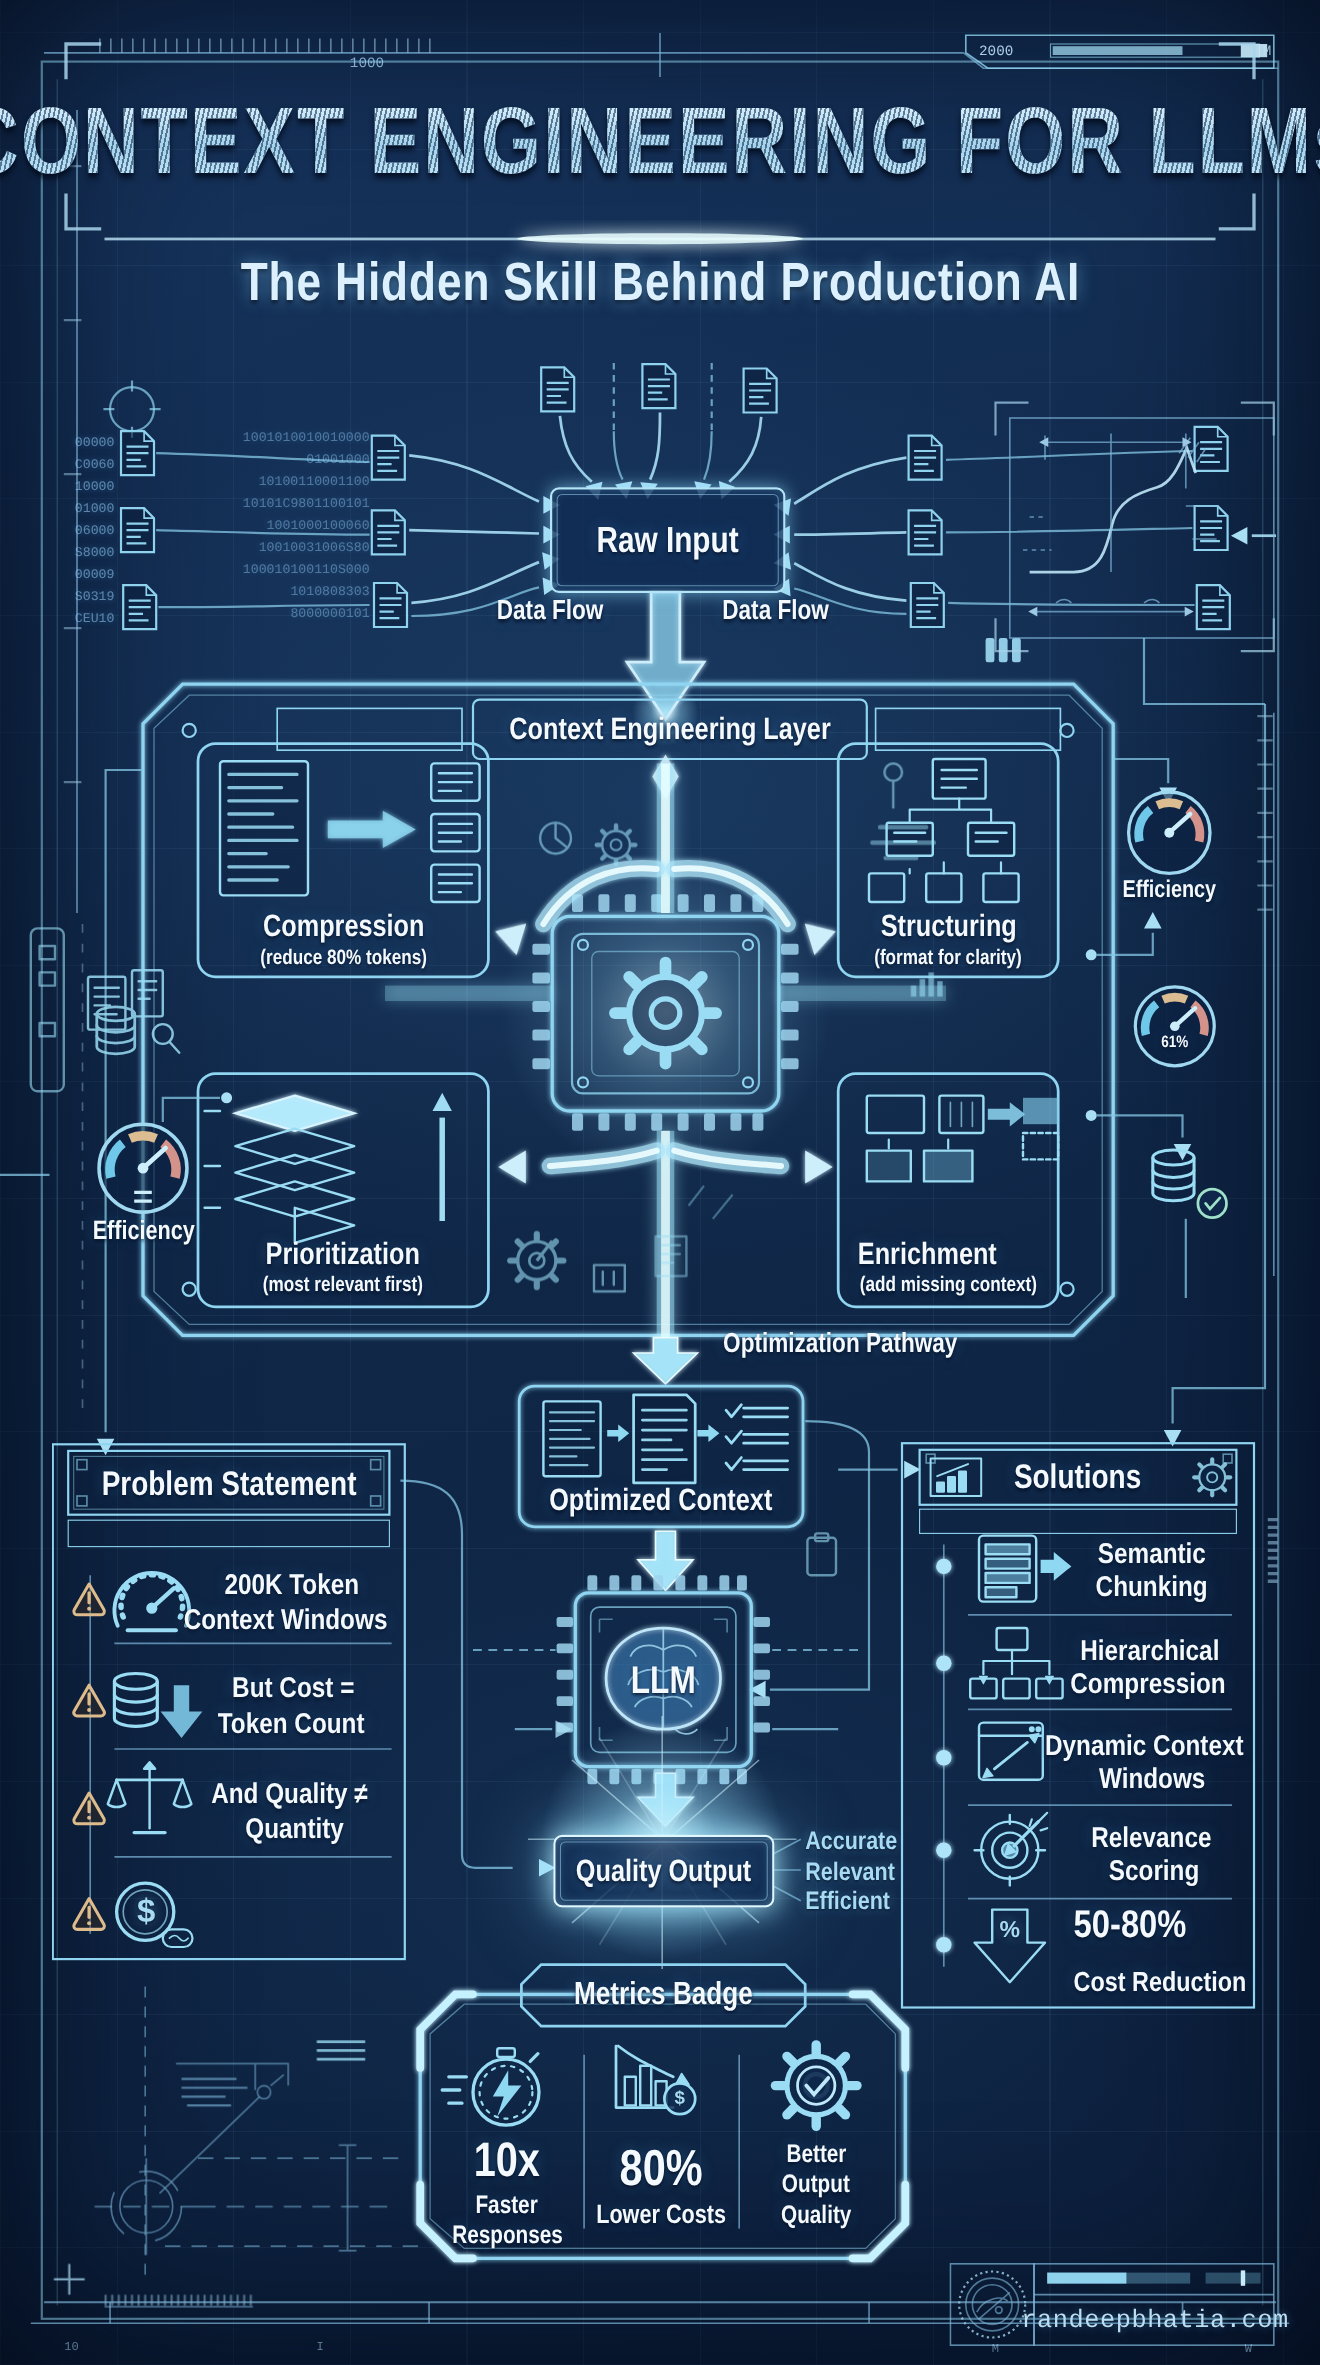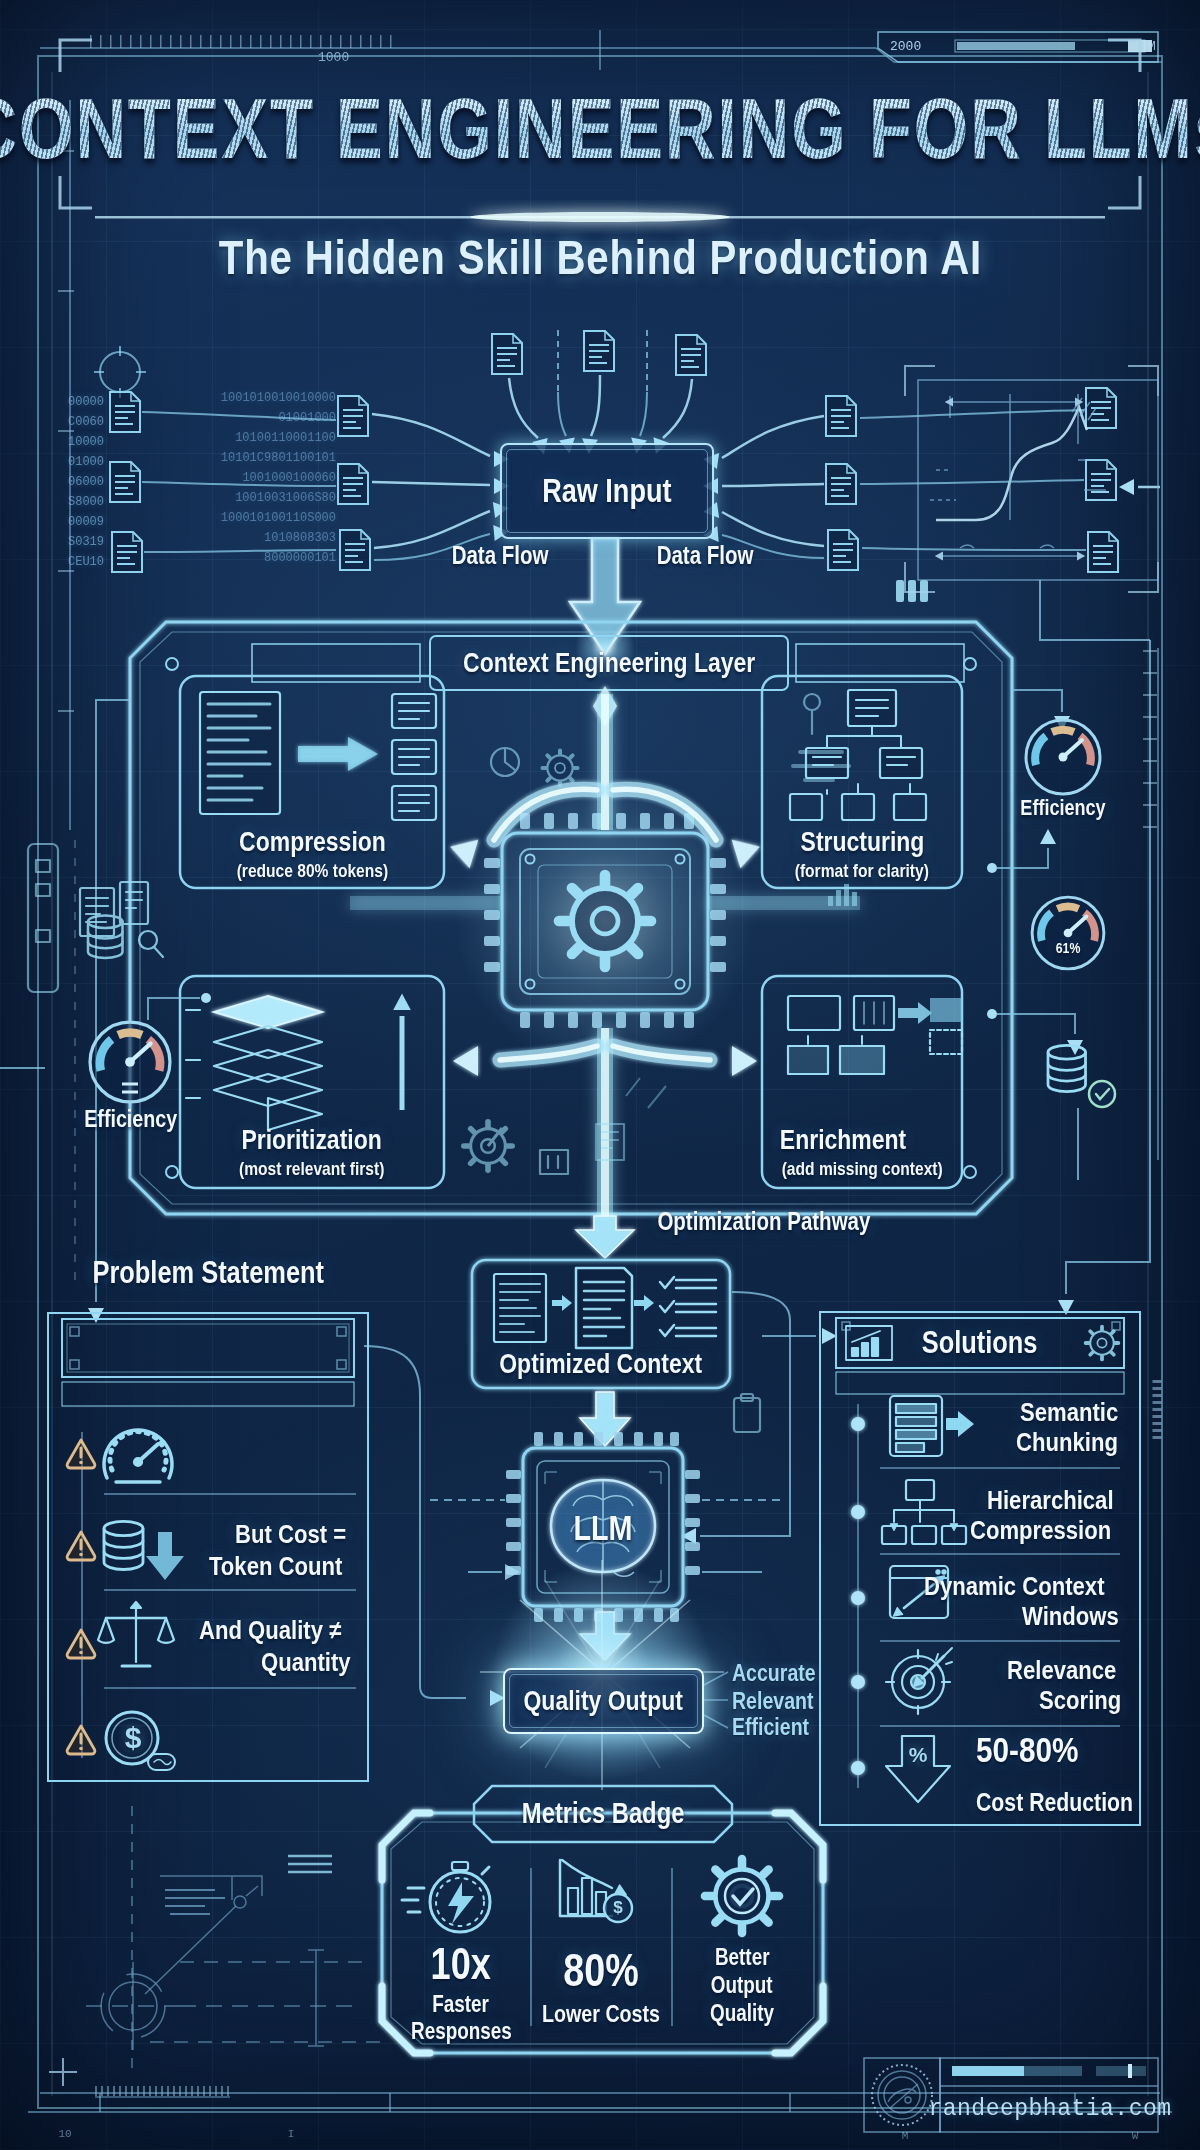--- a/index.html
+++ b/index.html
@@ -10,21 +10,21 @@
       radial-gradient(1000px 700px at 50% 34%, rgba(70,135,195,.16), transparent 62%),
       radial-gradient(900px 600px at 50% 80%, rgba(60,125,185,.12), transparent 60%),
       repeating-linear-gradient(0deg, rgba(130,180,230,.075) 0 1px, transparent 1px 106px),
       repeating-linear-gradient(90deg, rgba(130,180,230,.075) 0 1px, transparent 1px 106px),
       linear-gradient(160deg,#17355f 0%, #102849 45%, #0c1f3c 100%);
     box-shadow:inset 0 0 200px rgba(2,8,22,.95);
   }
   .abs{position:absolute;}
   .ctr{display:flex;align-items:center;justify-content:center;text-align:center;}
   .col{flex-direction:column;}
-  .left{align-items:flex-end;text-align:left;}
+  .left{align-items:center;text-align:left;}
   .w{font-weight:700;color:#f4f9fd;text-shadow:0 2px 4px rgba(0,10,30,.8),0 0 14px rgba(70,150,210,.35);}
   .cy{color:#a7dbf3;font-weight:700;text-shadow:0 1px 3px rgba(0,10,30,.8),0 0 10px rgba(110,200,245,.45);}
   .cx{transform:scaleX(.82);transform-origin:50% 50%;white-space:nowrap;display:inline-block;}
   .cxl{transform:scaleX(.85);transform-origin:0 50%;white-space:nowrap;display:inline-block;}
   .mono{font-family:"Liberation Mono",monospace;}
   .bin{font-family:"Liberation Mono",monospace;font-size:12px;line-height:20px;color:rgba(150,205,245,.55);white-space:pre-line;text-shadow:0 0 6px rgba(90,170,230,.35);}
   .title{
     font-size:86px;font-weight:700;letter-spacing:2px;color:#bfe0f2;
     filter:drop-shadow(0 4px 3px rgba(0,8,25,.85));
   }
@@ -797,23 +797,27 @@
     </div>
 
 <div class="abs glowBox ctr" style="left:503px;top:1668px;width:197px;height:62px;border-color:#ddf7ff;box-shadow:0 0 26px rgba(170,235,255,.95),0 0 70px rgba(130,215,250,.55), inset 0 0 12px rgba(150,220,250,.4)">
   <div class="innerLine"></div>
   <span class="w cx" style="font-size:28px">Quality Output</span>
 </div>
 <div class="abs cy" style="left:732px;top:1660px;width:130px;font-size:23px"><span class="cxl">Accurate</span></div>
 <div class="abs cy" style="left:732px;top:1688px;width:130px;font-size:23px"><span class="cxl">Relevant</span></div>
 <div class="abs cy" style="left:732px;top:1714px;width:130px;font-size:23px"><span class="cxl">Efficient</span></div>
 
-<div class="abs ctr" style="left:62px;top:1250px;width:292px;height:46px">
+<div class="abs ctr" style="left:62px;top:1326px;width:292px;height:46px">
       <span class="w cx" style="font-size:31px">Problem Statement</span>
     </div>
+<div class="abs ctr col left" style="left:186px;top:1422px;width:180px;height:68px;font-size:26px;line-height:32px">
+  <span class="w cxl">200K Token</span>
+      <span class="w cxl">Context Windows</span>
+</div>
 <div class="abs ctr col left" style="left:186px;top:1612px;width:180px;height:68px;font-size:26px;line-height:32px">
   <span class="w cxl">And Quality ≠</span>
       <span class="w cxl">Quantity</span>
 </div>
 <div class="abs ctr col left" style="left:186px;top:1516px;width:180px;height:68px;font-size:26px;line-height:32px">
   <span class="w cxl">But Cost =</span>
       <span class="w cxl">Token Count</span>
 </div>
 <div class="abs ctr" style="left:116px;top:1720px;width:34px;height:36px">
       <span class="cy" style="font-size:30px">$</span>

